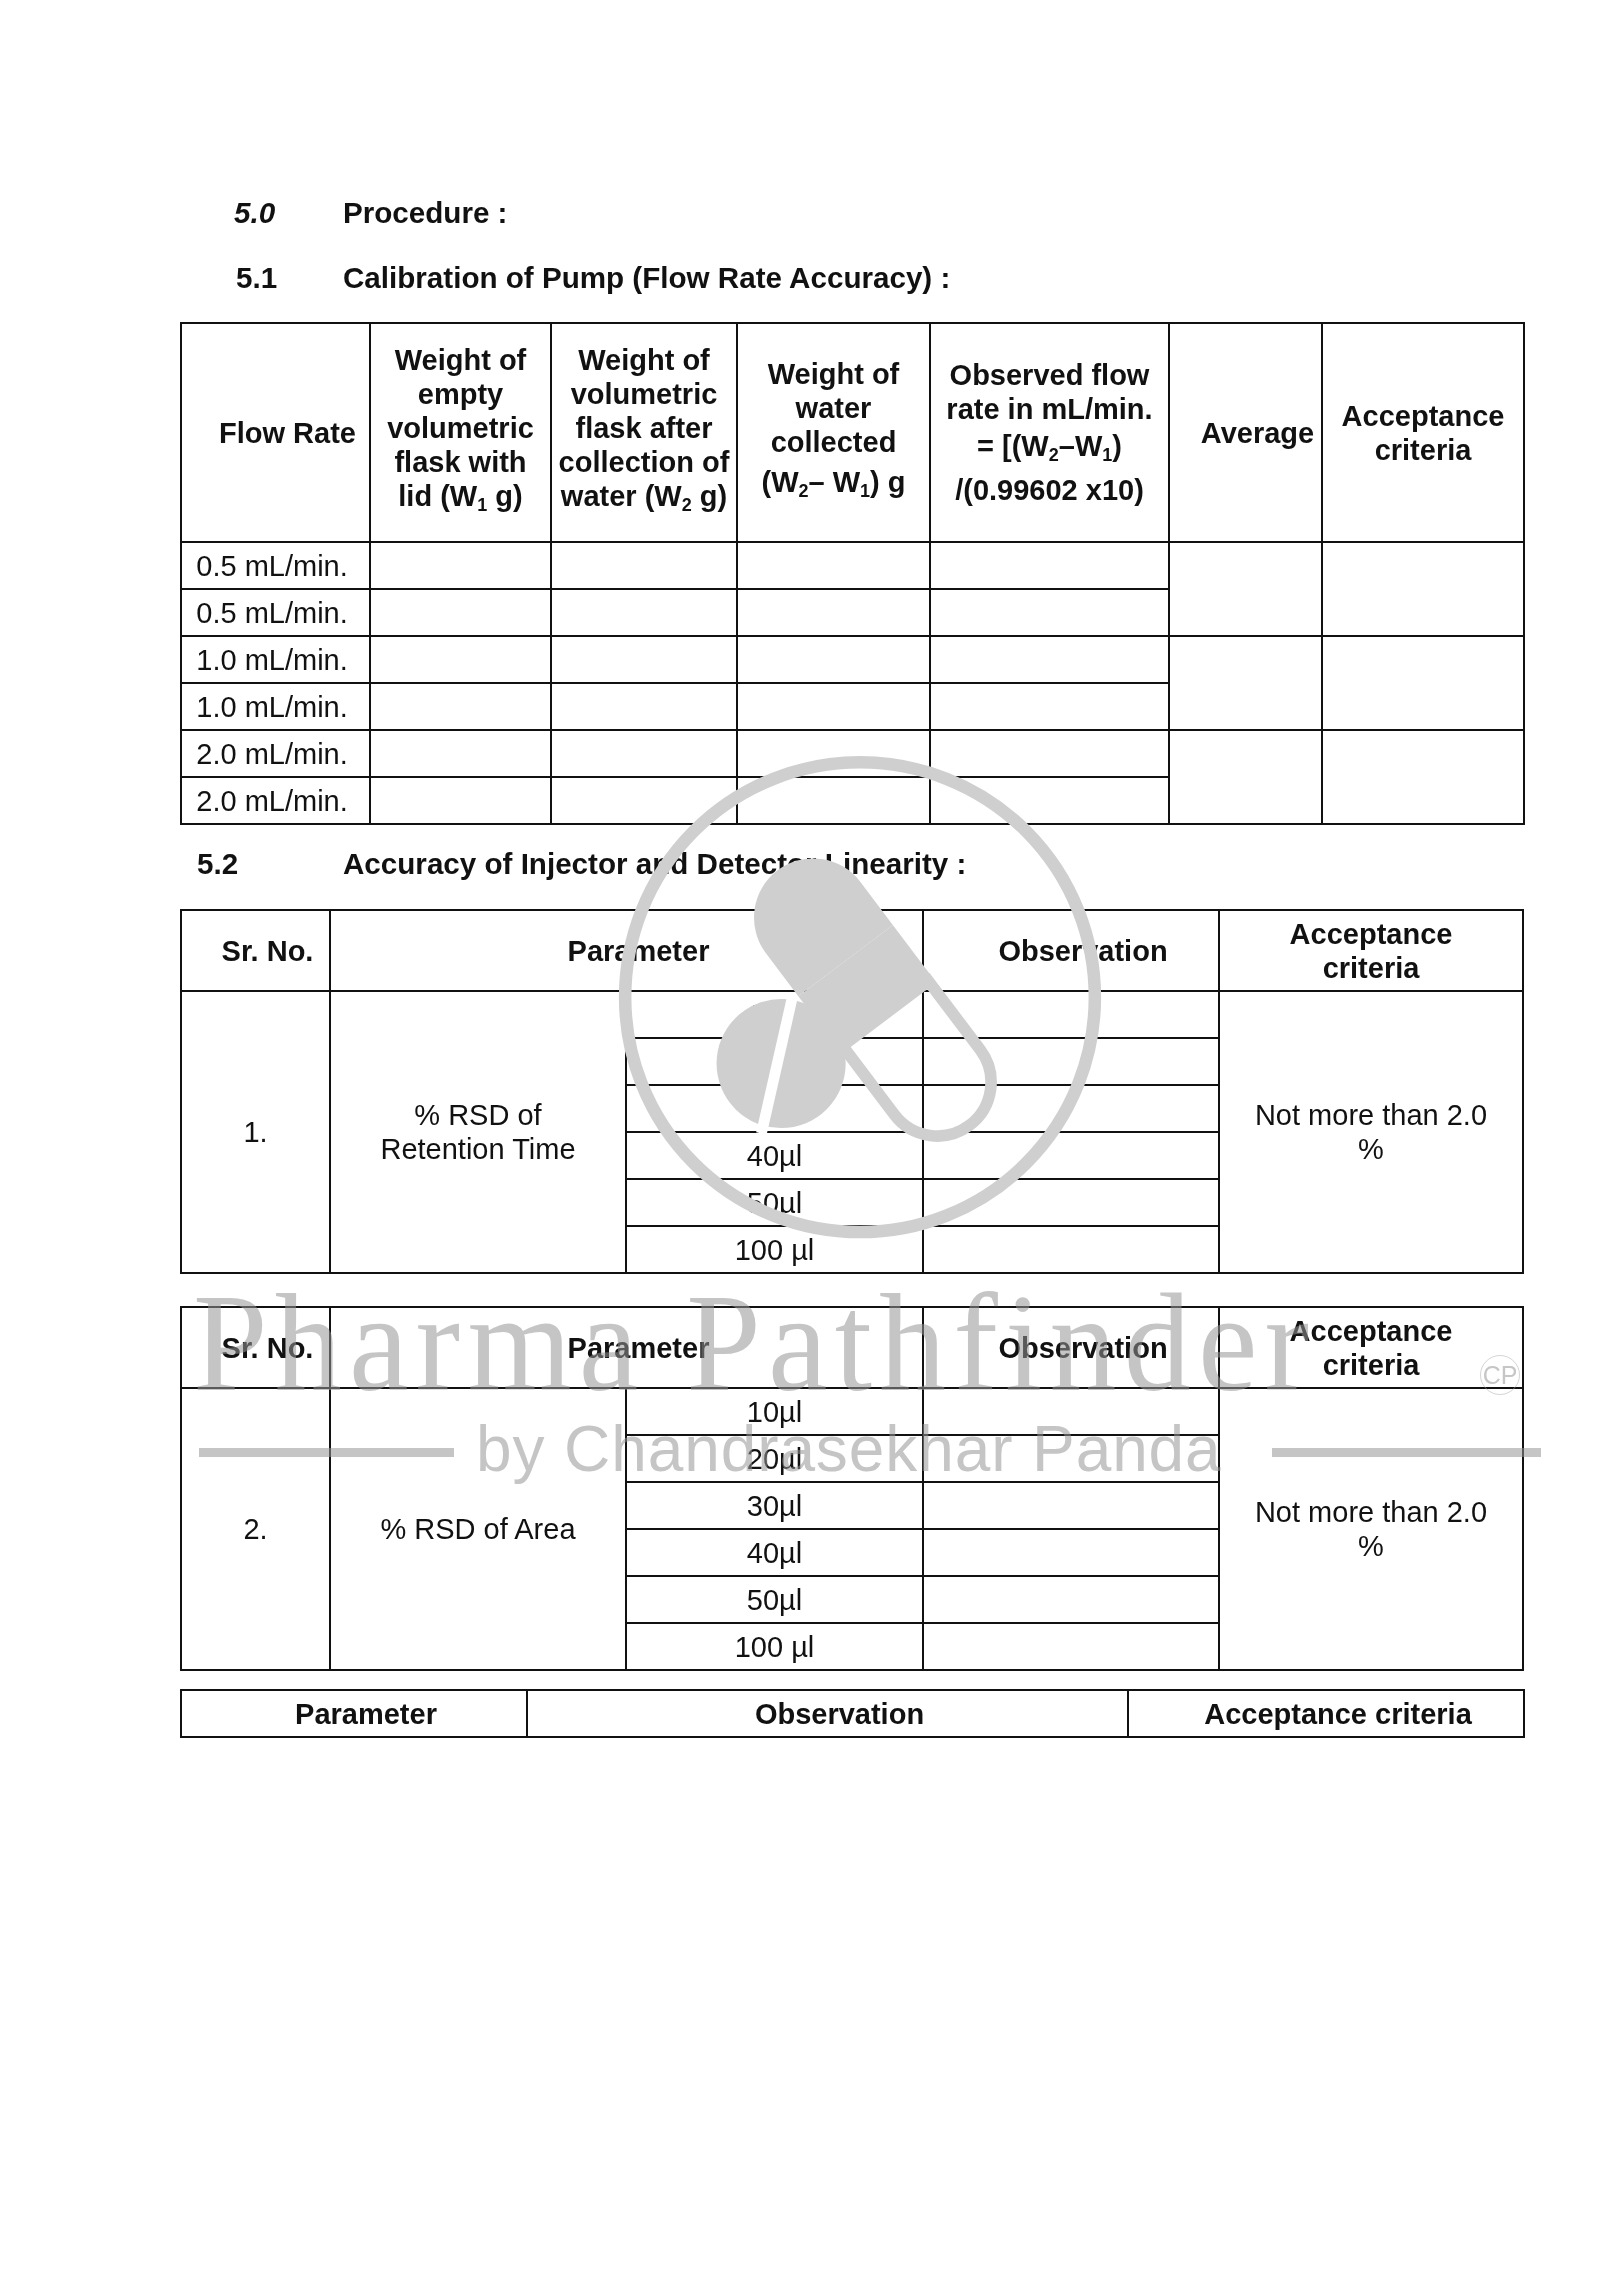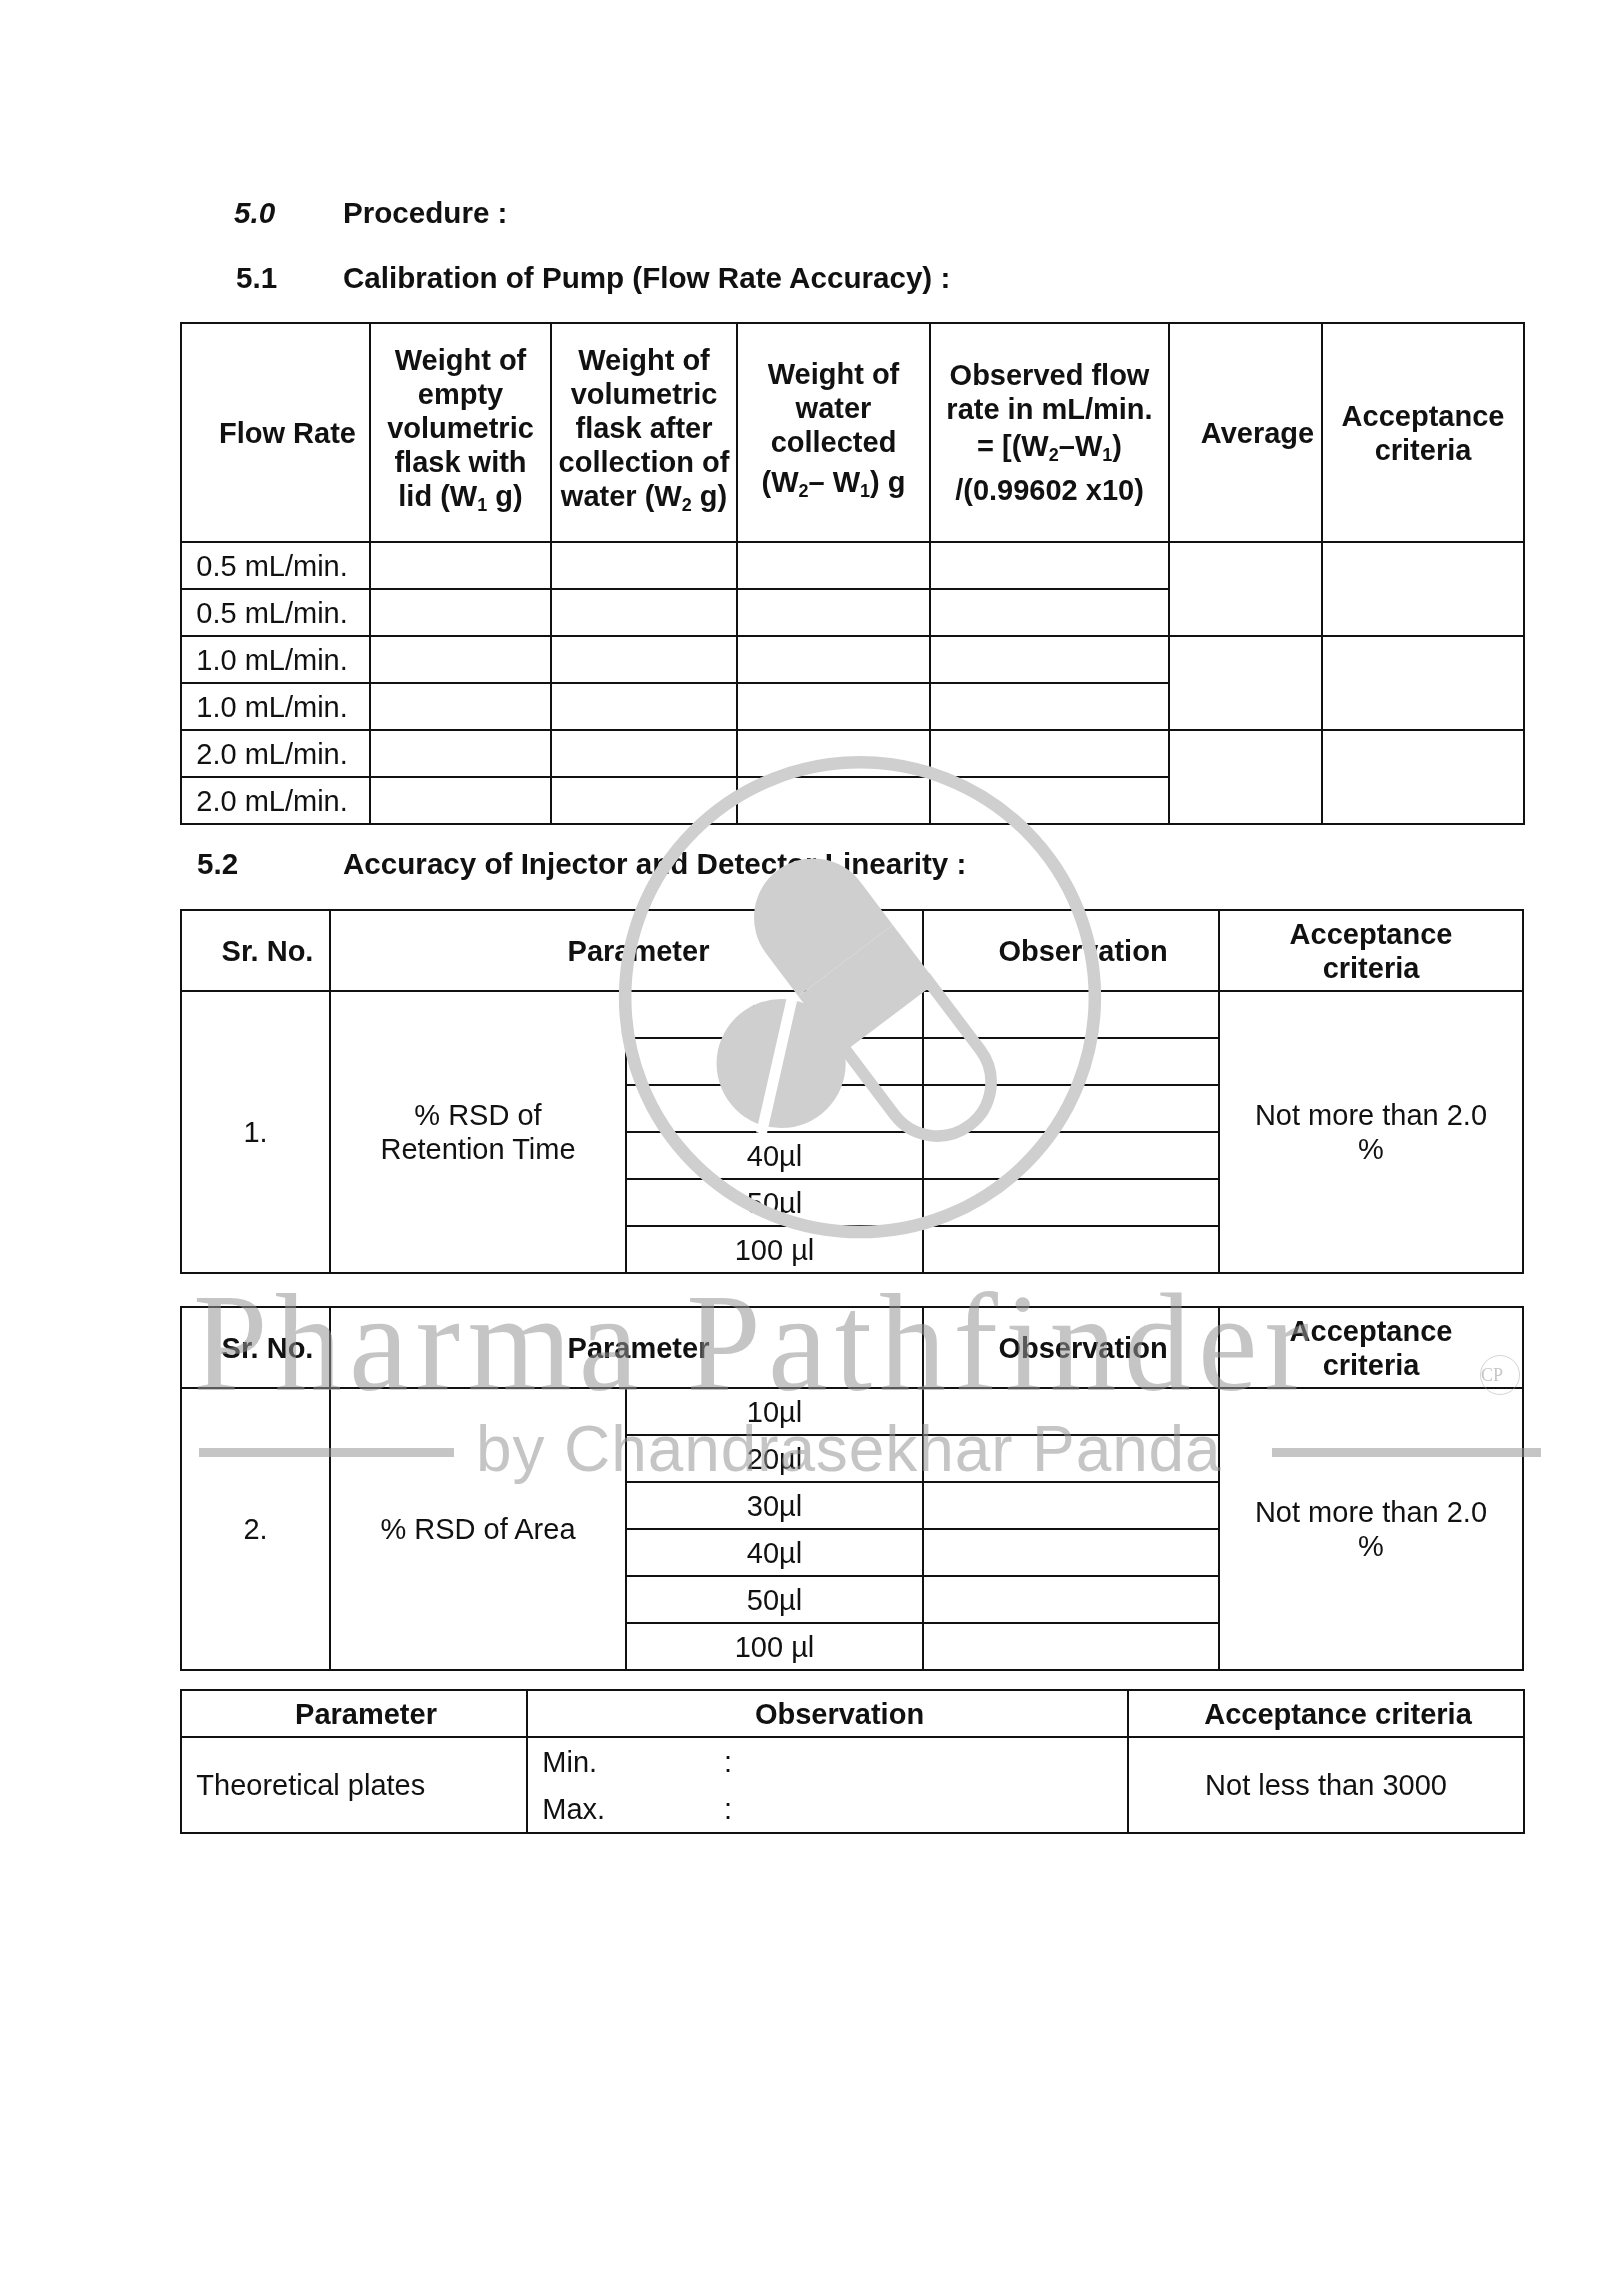--- a/index.html
+++ b/index.html
@@ -18,22 +18,22 @@
   .obs-line .lbl { width: 196px; padding-left: 14.3px; box-sizing: border-box; text-align: left; }
   .obs-line .colon { width: 18px; text-align: left; }
   
   .wm { position: absolute; pointer-events: none; }
   .wm-title { font-family: "Liberation Serif", serif; font-size: 134px; color: rgba(150,150,150,0.55);
               letter-spacing: 7.2px; white-space: nowrap; line-height: 134px; transform: scaleY(1.05); }
   .wm-sub { font-family: "Liberation Sans", sans-serif; font-size: 64px; color: rgba(150,150,150,0.55);
             white-space: nowrap; line-height: 72px; letter-spacing: 0.9px; }
   .wm-line { position: absolute; height: 9px; background: rgba(150,150,150,0.55); }
   .wm-cp { position: absolute; width: 38px; height: 38px; border: 1.8px solid rgba(170,170,170,0.5);
-           border-radius: 50%; line-height: 38px; font-size: 18px;
-           color: rgba(160,160,160,0.6); font-family: Liberation Serif, serif; }
+           border-radius: 50%; text-align: center; line-height: 38px; font-size: 25px;
+           color: rgba(160,160,160,0.6); font-family: Liberation Sans, sans-serif; }
 </style>
 </head>
 <body>
 
 <svg class="wm" style="left: 609px; top: 748px; z-index: 5; position: absolute;" width="502" height="502" viewBox="0 0 560 560">
   <circle cx="280" cy="278" r="262" fill="none" stroke="#cfcfcf" stroke-width="14"></circle>
   <g transform="translate(300,285) rotate(-37)">
     <path d="M -66 -40 L -66 -100 A 66 66 0 0 1 66 -100 L 66 -40 Z" fill="#cfcfcf" transform="translate(0,-20)"></path>
     <rect x="-66" y="-60" width="132" height="70" fill="#cfcfcf"></rect>
     <path d="M -60 14 L -60 110 A 60 60 0 0 0 60 110 L 60 14 Z" fill="none" stroke="#cfcfcf" stroke-width="13"></path>
@@ -236,29 +236,15 @@
     <col style="width:346px">
       <col style="width:601px">
       <col style="width:396px">
   </colgroup>
   <tbody>
       <tr style="height:47px;">
     <th>Parameter</th>
     <th>Observation</th>
     <th>Acceptance criteria</th>
   </tr>
-  <tr style="height:93px;">
-    <td class="left">Theoretical plates</td>
-    <td style="text-align:left;">
-      <div class="obs-line">
-        <span class="lbl">Min.</span>
-        <span class="colon">:</span>
-      </div>
-      <div class="obs-line">
-        <span class="lbl">Max.</span>
-        <span class="colon">:</span>
-      </div>
-    </td>
-    <td>Not less than 3000</td>
-  </tr>
 </tbody>
   </table>
 
 
 </body></html>

